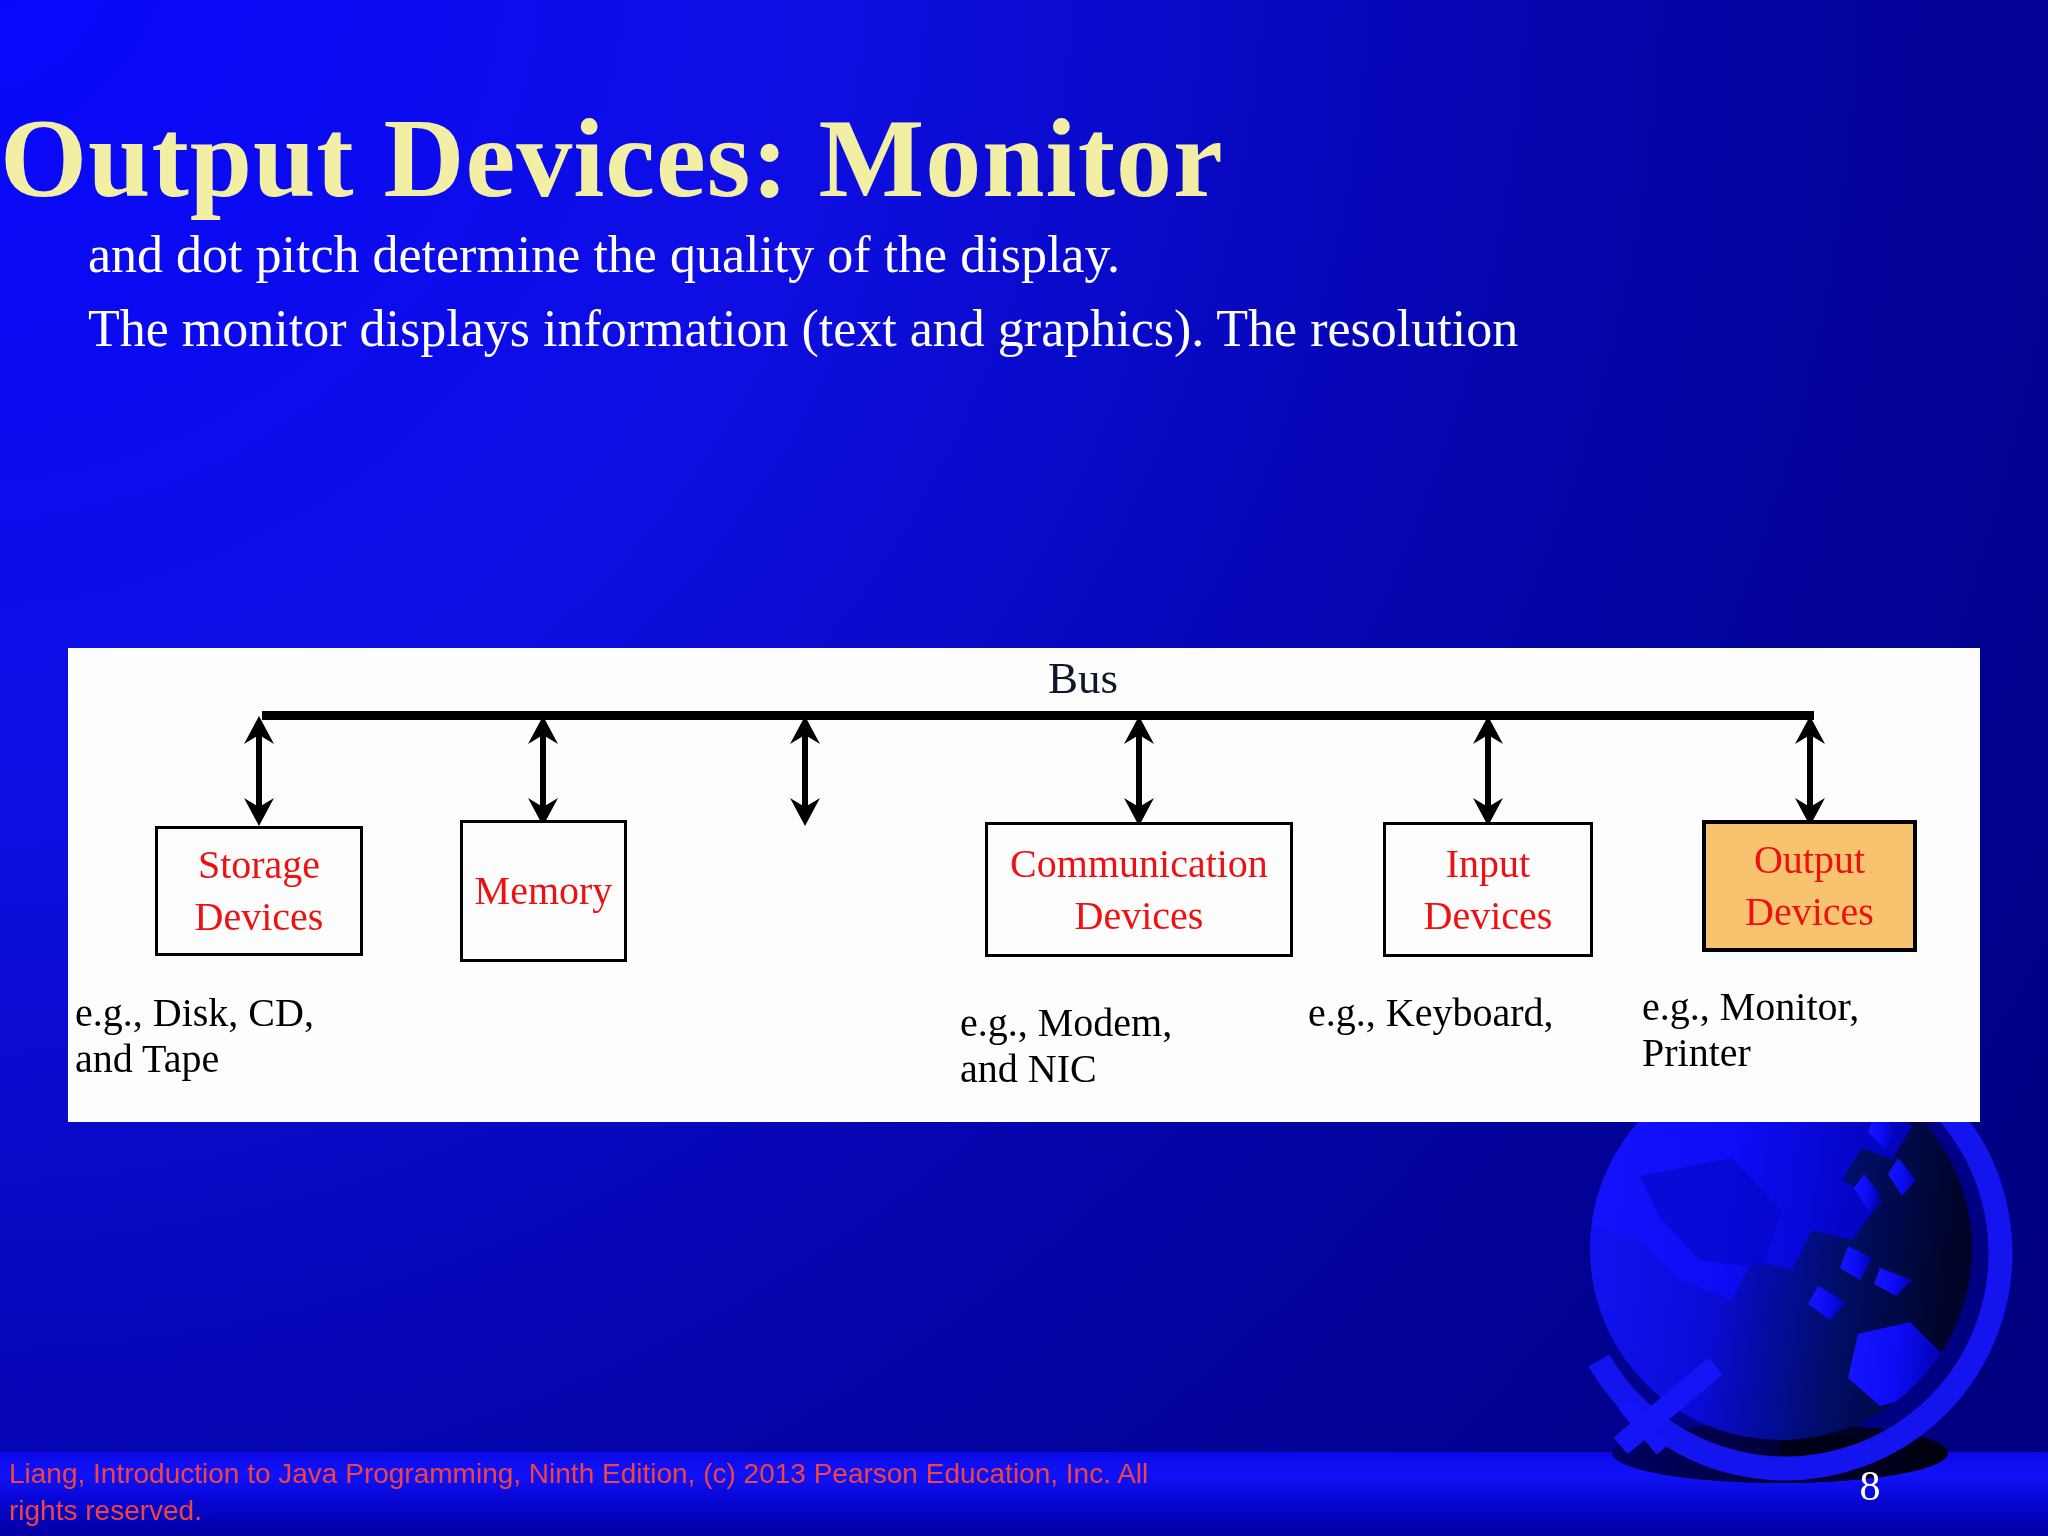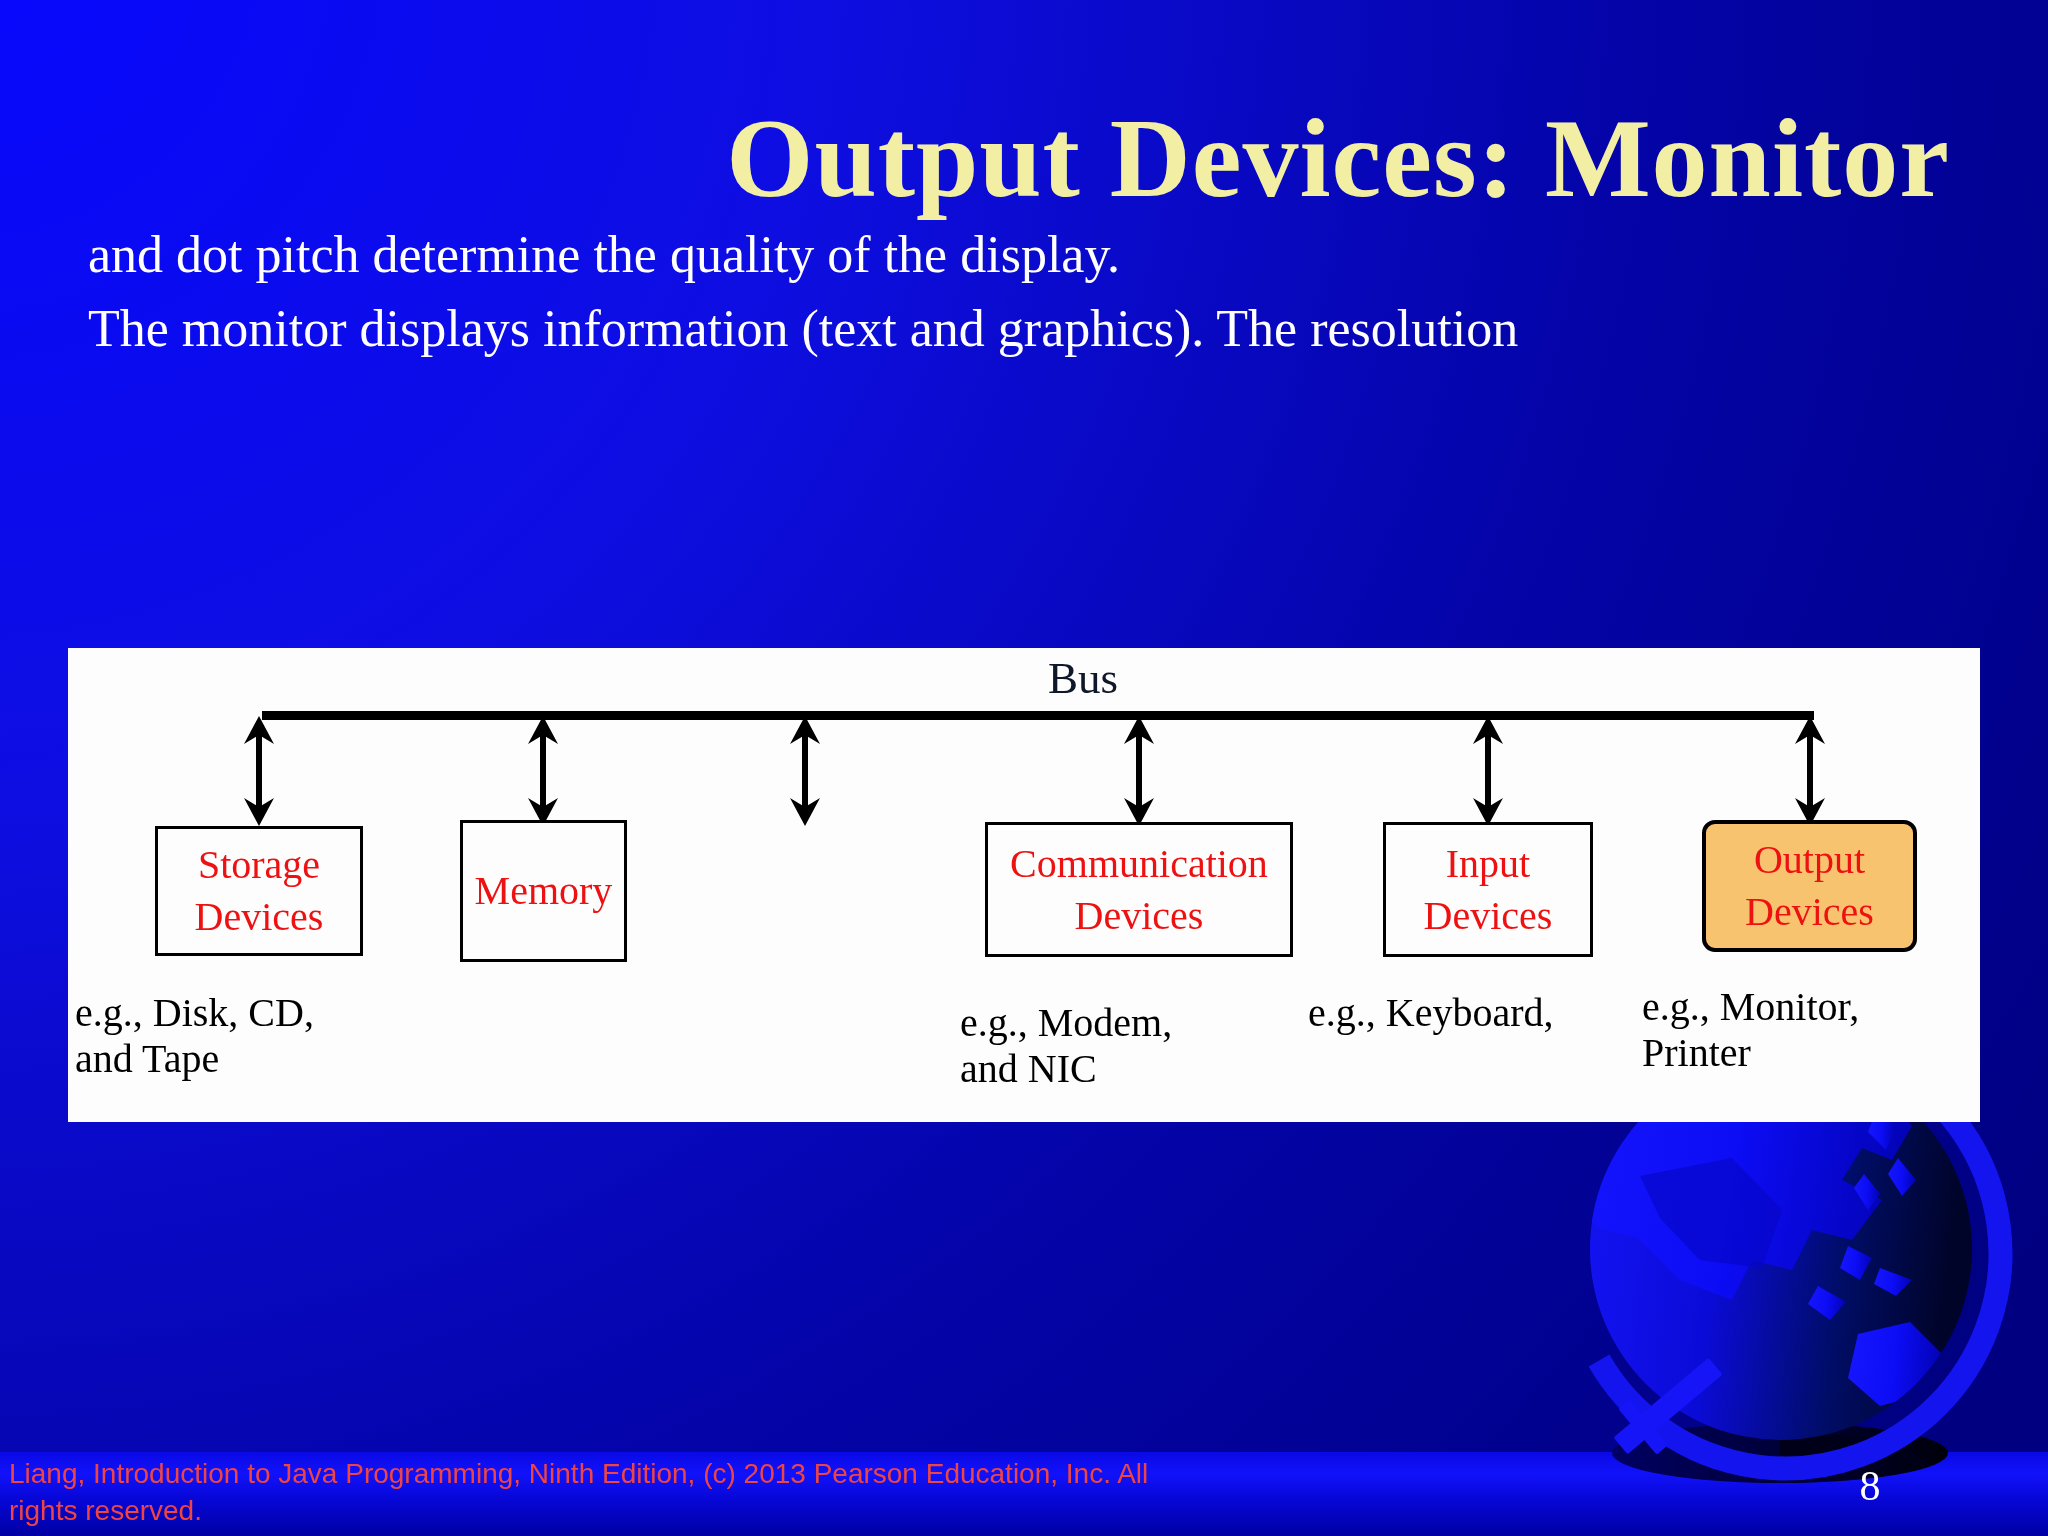--- a/index.html
+++ b/index.html
@@ -3,21 +3,21 @@
 <meta charset="utf-8">
 <style>
   html,body{margin:0;padding:0;}
   body{
     width:2048px;height:1536px;overflow:hidden;position:relative;
     background:radial-gradient(circle 2700px at -2% -4%, #0707ff 0%, #0e0ee2 32%, #0404a8 62%, #000080 92%);
     font-family:"Liberation Serif","DejaVu Serif",serif;
   }
   
   .title{
-    position:absolute;left:0;top:46px;width:1950px;text-align:right;
+    position:absolute;left:0;top:46px;width:1950px;text-align:left;
     font-size:112px;color:#f2efa4;letter-spacing:1px;margin-top:48px;
   }
   .body-text{
     position:absolute;left:88px;top:218px;width:1460px;
     font-size:52px;color:#ffffff;line-height:1.42;
   }
   
   .panel{
     position:absolute;left:68px;top:648px;width:1912px;height:474px;
     background:#fdfdfd;z-index:3;
@@ -41,21 +41,21 @@
     position:absolute;box-sizing:border-box;border:3px solid #000;background:#fdfdfd;
     display:flex;flex-direction:column;align-items:center;justify-content:center;
     font-size:40px;color:#ee1111;line-height:1.3;text-align:center;
   }
   .box0{left:87px;top:178px;width:208px;height:130px}
   .box1{left:392px;top:172px;width:167px;height:142px}
   .box2{left:654px;top:175px;width:166px;height:134px}
   .box3{left:917px;top:174px;width:308px;height:135px}
   .box4{left:1315px;top:174px;width:210px;height:135px}
   .box5{left:1634px;top:172px;width:215px;height:132px}
-  .node-box.highlight{border-width:4px;background:#f8c36e;border-radius:13px;}
+  .node-box.highlight{border-width:4px;background:#f8c36e;}
   .sub-label{
     position:absolute;width:360px;text-align:left;
     font-size:40px;color:#000;line-height:1.15;
   }
   .sub0{left:7px;top:342px}.sub3{left:892px;top:352px}.sub4{left:1240px;top:342px}.sub5{left:1574px;top:336px}
   
   .footer-bar{
     position:absolute;left:0;top:1452px;width:2048px;height:84px;z-index:1;
     background:linear-gradient(180deg,#0909e6 0%,#1212fa 26%,#0707d8 55%,#0000a2 100%);
   }

